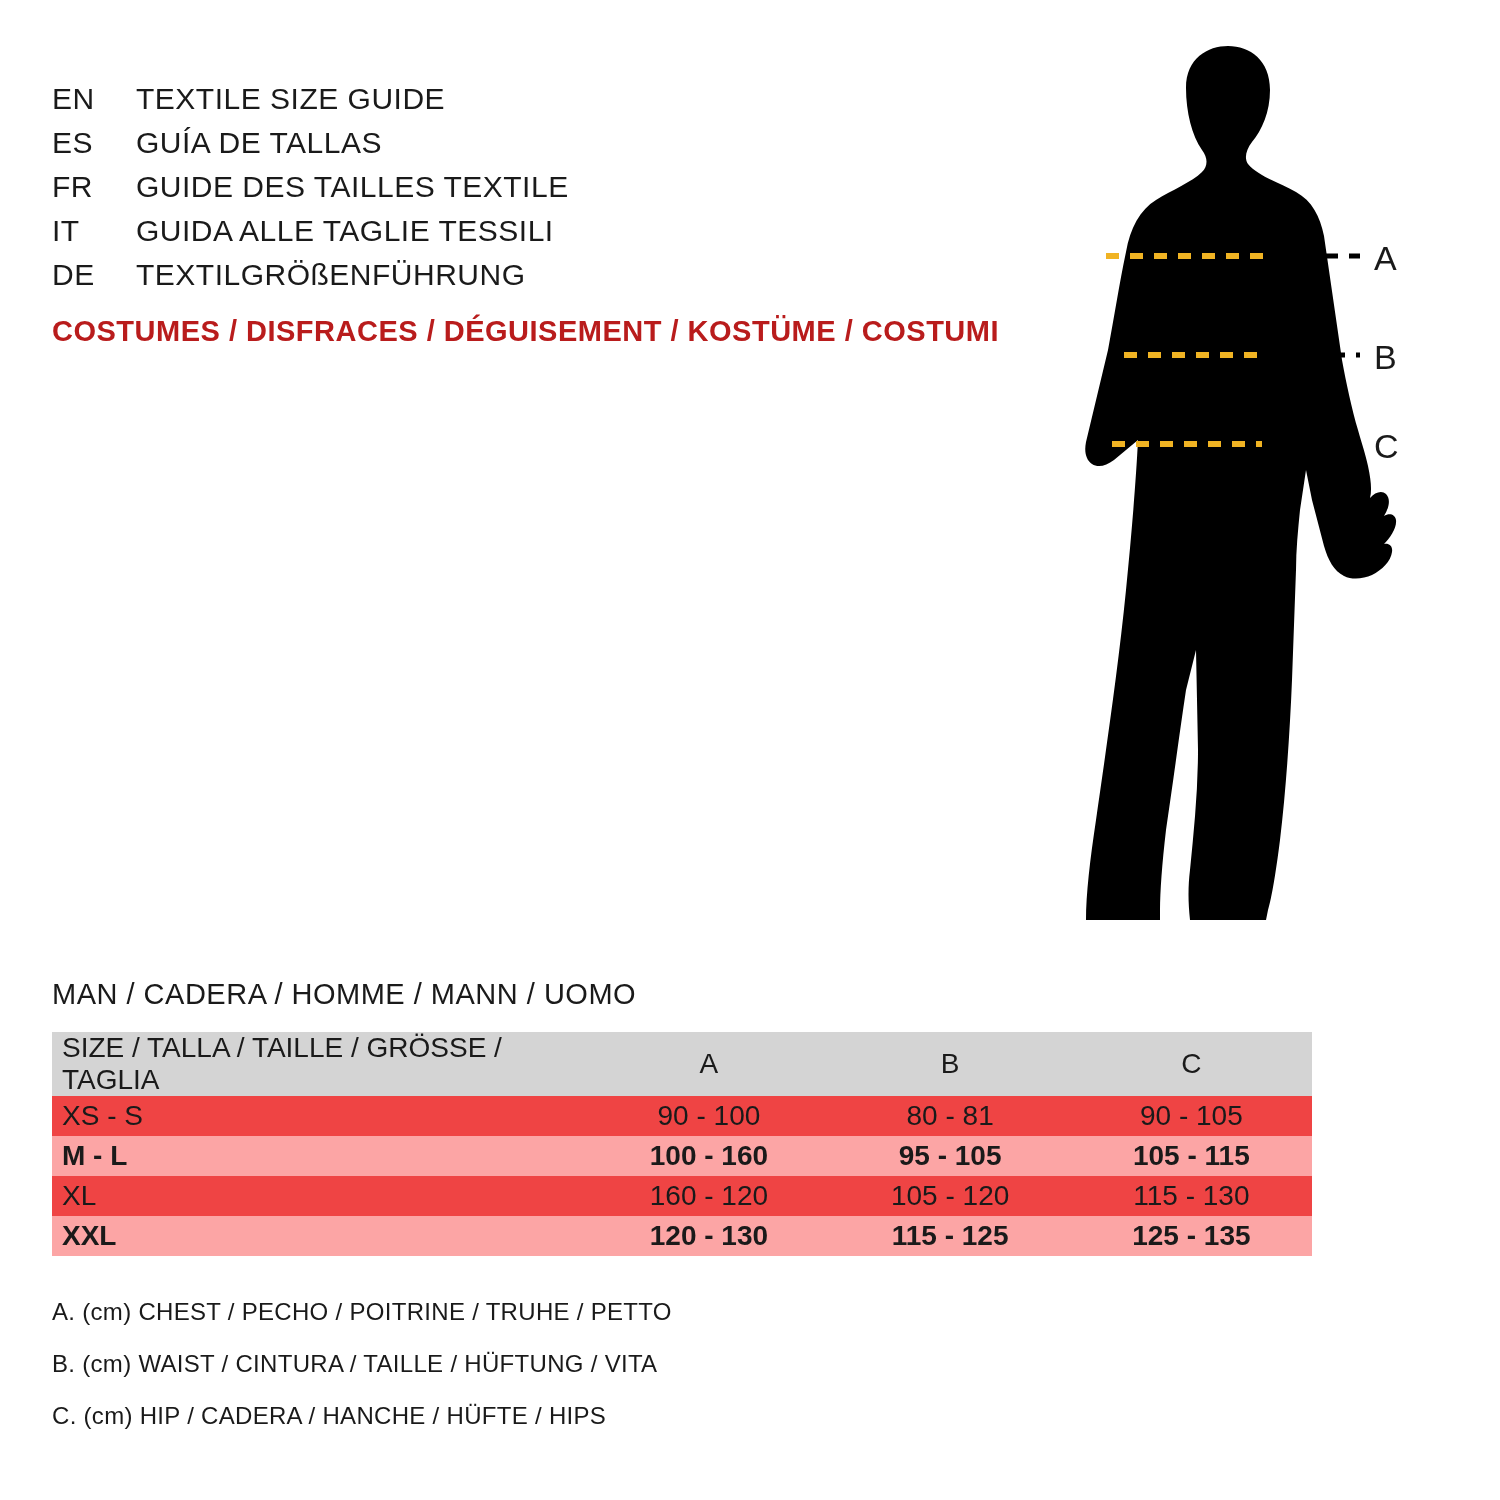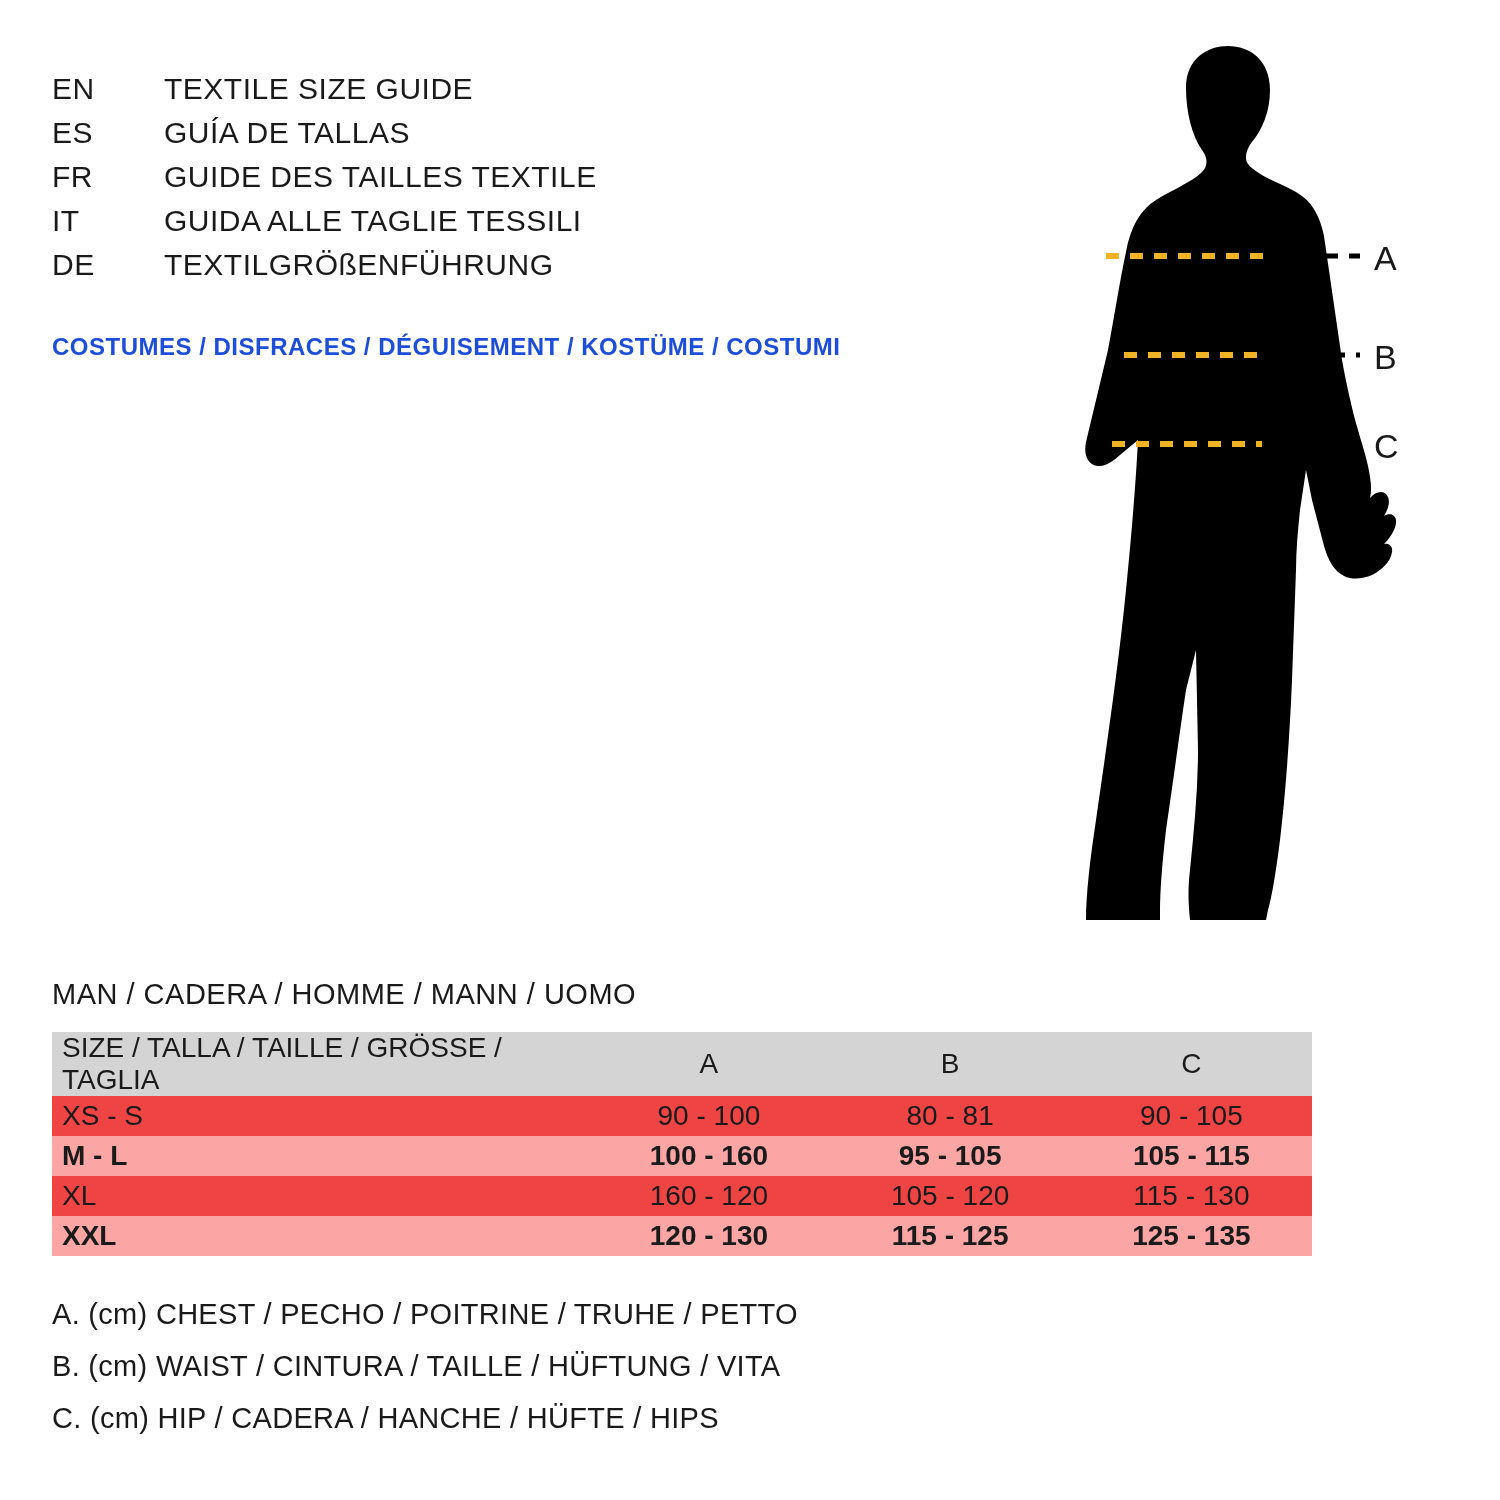--- a/index.html
+++ b/index.html
@@ -19,43 +19,42 @@
 
   
   .lang-block {
     position: absolute;
     left: 52px;
     top: 72px;
     width: 820px;
   }
   .lang-row {
     display: flex;
-    align-items: flex-start;
+    align-items: flex-end;
     height: 44px;
     font-size: 30px;
     letter-spacing: 0.5px;
     color: #1a1a1a;
-    gap: 28px;
   }
   .lang-code {
     width: 84px;
     flex: 0 0 84px;
   }
   .lang-text {
     flex: 1 1 auto;
   }
 
   .costumes-line {
     position: absolute;
     left: 52px;
-    top: 333px;
-    font-size: 24px;
+    top: 315px;
+    font-size: 29px;
     font-weight: bold;
     letter-spacing: 0.5px;
-    color: #1d4ed8;
+    color: #b91c1c;
     white-space: nowrap;
   }
 
   
   .figure-wrap {
     position: absolute;
     left: 990px;
     top: 30px;
     width: 470px;
     height: 910px;
@@ -110,21 +109,21 @@
   table.size-table col.m-col { width: 243px; }
 
   
   .legend {
     position: absolute;
     left: 52px;
     top: 1300px;
     width: 1000px;
   }
   .legend-row {
-    font-size: 29px;
+    font-size: 24px;
     letter-spacing: 0.3px;
     line-height: 1.0;
     height: 52px;
     color: #1a1a1a;
   }
 </style>
 </head>
 <body>
 
 <div class="page">

